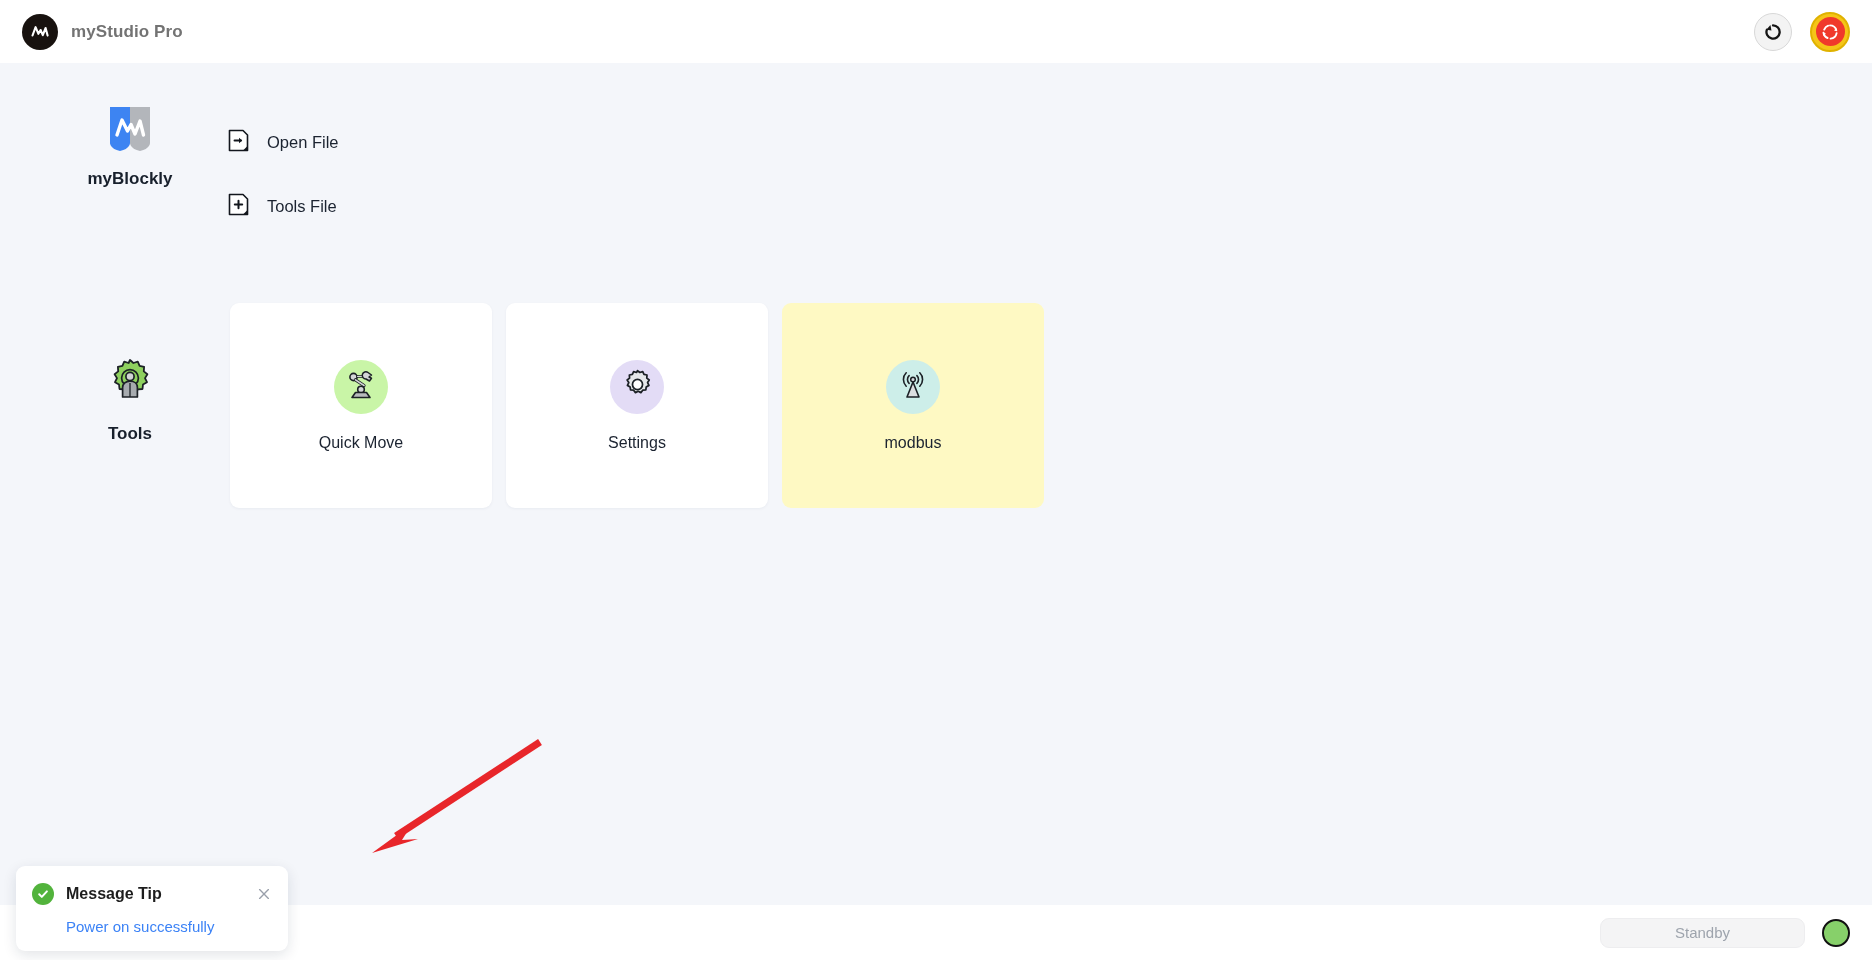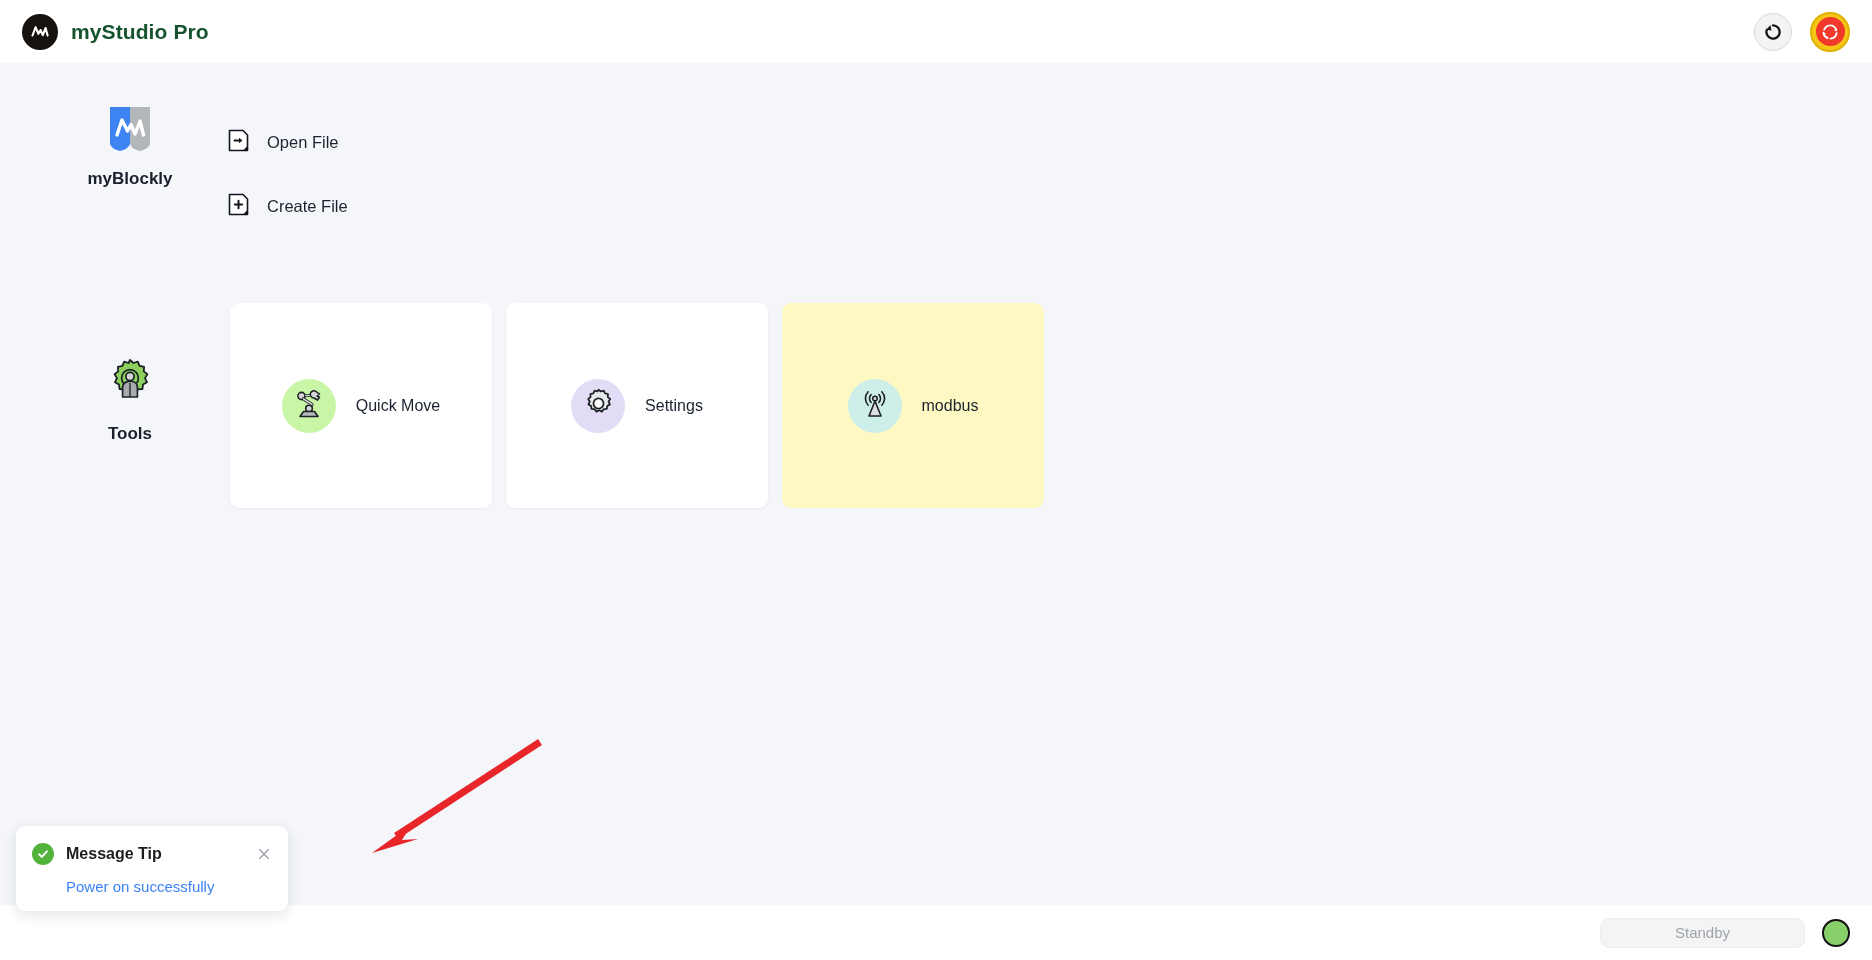--- a/index.html
+++ b/index.html
@@ -19,21 +19,21 @@
     display: flex; align-items: center;
     padding: 0 22px 0 22px;
   }
   .brand { display: flex; align-items: center; gap: 13px; }
   .brand-logo {
     width: 36px; height: 36px; border-radius: 50%;
     background: #18120f;
     display: flex; align-items: center; justify-content: center;
   }
   .brand-title {
-    font-size: 21px; font-weight: bold; color: #14532d;
+    font-size: 17px; font-weight: bold; color: #737373;
     letter-spacing: 0.1px;
   }
   .header-actions {
     margin-left: auto; display: flex; align-items: center; gap: 18px;
   }
   .btn-restart {
     width: 38px; height: 38px; border-radius: 50%;
     background: #f3f3f3; border: 1.5px solid #d8d8d8;
     display: flex; align-items: center; justify-content: center;
     cursor: pointer;
@@ -80,38 +80,38 @@
     width: 140px; display: flex; flex-direction: column;
     align-items: center; gap: 17px;
   }
   .cards {
     position: absolute; left: 230px; top: 0;
     display: flex; gap: 14px;
   }
   .card {
     width: 262px; height: 205px;
     background: #ffffff; border-radius: 9px;
-    display: flex; 
+    display: flex; flex-direction: column;
     align-items: center; justify-content: center;
     gap: 20px; cursor: pointer;
     box-shadow: 0 1px 3px rgba(25, 40, 70, 0.05);
   }
   .card.selected { background: #fef9c3; box-shadow: none; }
   .card-icon-wrap {
     width: 54px; height: 54px; border-radius: 50%;
     display: flex; align-items: center; justify-content: center;
   }
   .card-label { font-size: 16px; color: #1b2330; }
 
   
   .annotation-arrow { position: absolute; left: 0; top: 0; pointer-events: none; }
 
   
   .toast {
-    position: absolute; left: 16px; top: 826px;
+    position: absolute; left: 16px; top: 866px;
     width: 272px; min-height: 82px;
     background: #ffffff; border-radius: 9px;
     box-shadow: 0 4px 14px rgba(20, 30, 60, 0.12);
     padding: 17px 16px 16px 16px;
     z-index: 30;
   }
   .toast-head { display: flex; align-items: center; gap: 12px; }
   .toast-check {
     width: 22px; height: 22px; border-radius: 50%;
     background: #52b33c; flex: none;
@@ -214,21 +214,21 @@
         </div>
 
         <div class="file-action">
           <span>
             <svg width="21" height="23" viewBox="0 0 21 23">
               <path d="M1.5 1.5 H15 L19.5 6 V21.5 H1.5 Z" fill="#ffffff" stroke="#12161d" stroke-width="1.6" stroke-linejoin="round"></path>
               <path d="M15 21.5 L19.5 17 L19.5 21.5 Z" fill="#12161d"></path>
               <path d="M10.5 7.8 V15.2 M6.8 11.5 H14.2" stroke="#12161d" stroke-width="2" stroke-linecap="round"></path>
             </svg>
           </span>
-          <span class="file-action-label">Create File</span>
+          <span class="file-action-label">Tools File</span>
         </div>
       </div>
     </div>
 
     <div class="section-tools">
       <div class="tools-label-col">
         <span>
           <svg width="48" height="48" viewBox="0 0 48 48">
             <g>
               <path d="M24 5 l3.4 3.0 4.4 -1.3 1.8 4.2 4.5 0.9 -0.3 4.6 3.6 2.8 -2.4 3.9 2.0 4.1 -4.0 2.3 -0.5 4.5 -4.6 0.4 -2.8 3.6 -4.1 -2.0 -4.1 2.0 -2.8 -3.6 -4.6 -0.4 -0.5 -4.5 -4.0 -2.3 2.0 -4.1 -2.4 -3.9 3.6 -2.8 -0.3 -4.6 4.5 -0.9 1.8 -4.2 4.4 1.3 Z" fill="#8ed05e" stroke="#1c2126" stroke-width="1.8" stroke-linejoin="round"></path>

